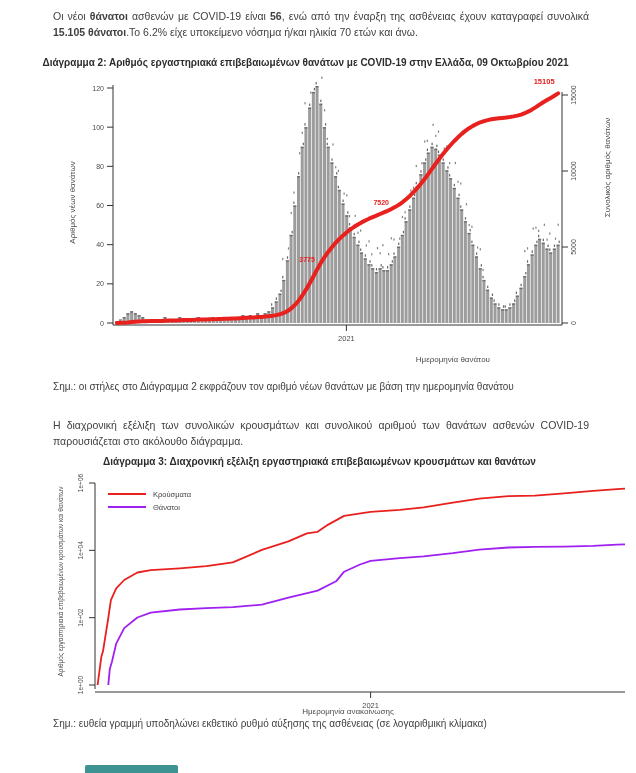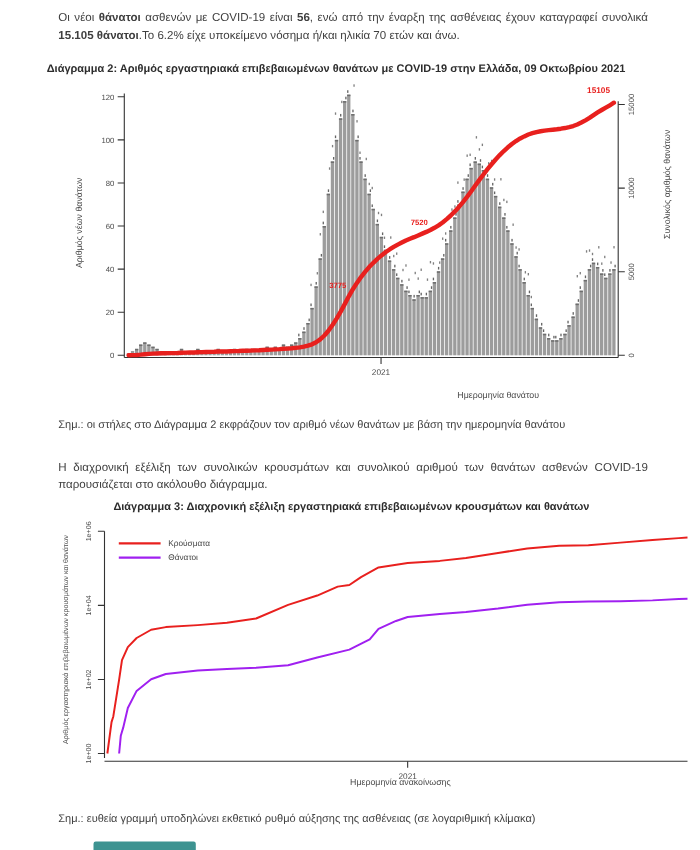--- a/index.html
+++ b/index.html
@@ -445,17 +445,17 @@
     <text x="320.6" y="236" fill="#4a4a4a" font-size="7.5" text-anchor="middle">2021</text>
     <path d="M47.6 213.0 L50.3 192.7 L51.4 184.5 L53.0 179.3 L55.6 162.8 L58.3 145.8 L60.9 128.2 L66.2 116.3 L74.2 108.0 L87.4 100.5 L100.7 98.1 L129.8 96.3 L156.3 94.1 L182.8 90.3 L211.9 77.9 L238.4 69.4 L257.0 61.3 L267.6 59.8 L278.2 52.6 L294.1 43.9 L320.6 39.9 L349.8 37.9 L373.6 35.3 L402.8 30.7 L429.3 26.6 L458.4 24.2 L484.9 23.6 L514.0 21.3 L543.2 18.9 L567.0 17.2 L575.0 16.7" fill="none" stroke="#e8201e" stroke-width="1.8" stroke-linejoin="round"></path>
     <path d="M58.3 213.0 L59.8 196.9 L62.0 189.5 L66.2 171.6 L74.2 156.1 L87.4 145.5 L100.7 140.7 L129.8 137.5 L156.3 136.1 L182.8 135.1 L211.9 132.7 L238.4 125.7 L267.6 118.6 L286.1 109.3 L294.1 99.7 L310.0 92.5 L320.6 88.9 L349.8 86.2 L373.6 84.4 L402.8 81.2 L429.3 77.7 L458.4 75.5 L484.9 74.8 L514.0 74.6 L543.2 73.8 L567.0 72.6 L575.0 72.3" fill="none" stroke="#a020f0" stroke-width="1.8" stroke-linejoin="round"></path>
     <line x1="58" y1="22" x2="96" y2="22" stroke="#e8201e" stroke-width="2"></line>
     <text x="103" y="24.5" fill="#3f3f3f" font-size="7.5">Κρούσματα</text>
     <line x1="58" y1="35" x2="96" y2="35" stroke="#a020f0" stroke-width="2"></line>
     <text x="103" y="37.5" fill="#3f3f3f" font-size="7.5">Θάνατοι</text>
   </svg>
 
 <div class="abs axis-label-small rot" style="left:-55px;top:578px;width:230px;">Αριθμός εργαστηριακά επιβεβαιωμένων κρουσμάτων και θανάτων</div>
-<div class="abs axis-label" style="left:214px;top:707px;width:300px;">Ημερομηνία ανακοίνωσης</div>
-
-<div class="abs note-text" style="left:53px;top:739px;width:536px;">Σημ.: ευθεία γραμμή υποδηλώνει εκθετικό ρυθμό αύξησης της ασθένειας (σε λογαριθμική κλίμακα)</div>
+<div class="abs axis-label" style="left:198px;top:707px;width:300px;">Ημερομηνία ανακοίνωσης</div>
+
+<div class="abs note-text" style="left:53px;top:718px;width:536px;">Σημ.: ευθεία γραμμή υποδηλώνει εκθετικό ρυθμό αύξησης της ασθένειας (σε λογαριθμική κλίμακα)</div>
 
 <div id="footer-bar" class="abs" style="left: 85px; top: 765px; width: 93px; height: 8px; background: rgb(61, 147, 145);"></div>
 
 </body></html>

